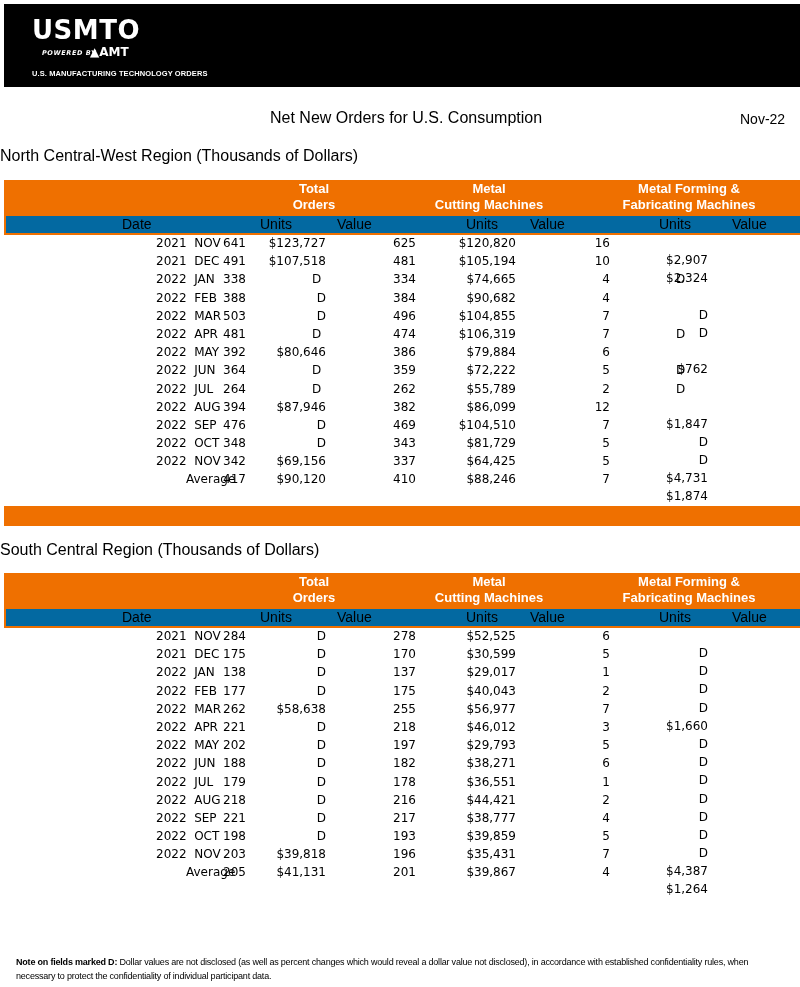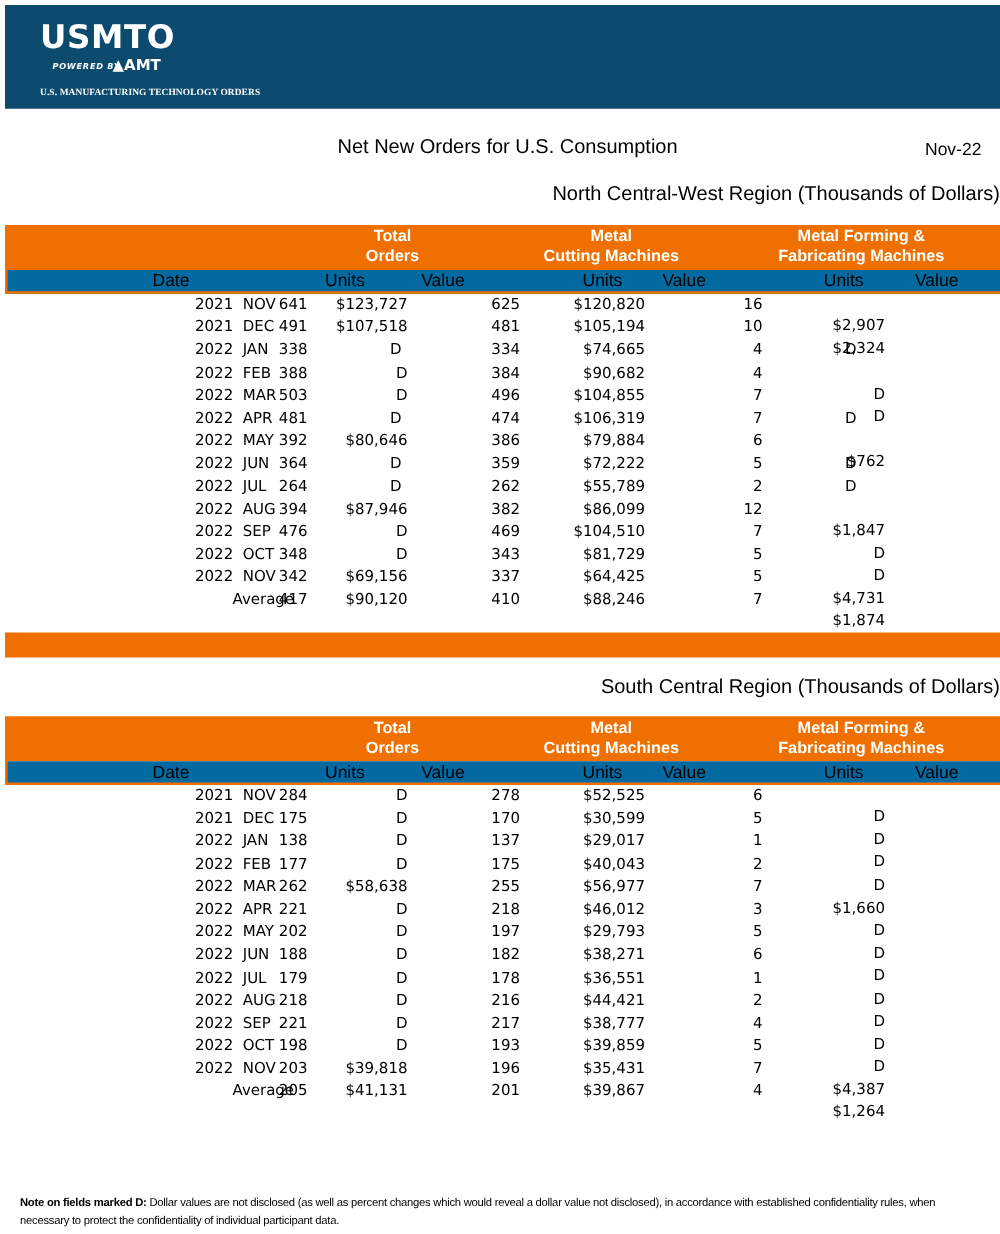--- a/index.html
+++ b/index.html
@@ -1,24 +1,24 @@
 <!DOCTYPE html>
 <html><head>
 <meta charset="utf-8">
 <style>
   html, body { margin: 0; padding: 0; }
   body { width: 800px; height: 987px; background: #ffffff; position: relative; overflow: hidden; font-family: "Liberation Sans", sans-serif; color: #000; }
-  .banner { position: absolute; left: 4px; top: 4px; width: 796px; height: 83px; background: #0c4a6e; }
+  .banner { position: absolute; left: 4px; top: 4px; width: 796px; height: 83px; background: #000000; }
   .logo { position: absolute; left: 28px; top: 11px; color: #fff; font-family: "DejaVu Sans", sans-serif; font-weight: bold; font-size: 26px; letter-spacing: 0.5px; line-height: 30px; }
   .powered { position: absolute; left: 38px; top: 45px; color: #fff; font-family: "DejaVu Sans", sans-serif; font-weight: bold; font-style: italic; font-size: 6.5px; letter-spacing: 0.6px; }
   .amt { position: absolute; left: 86px; top: 41px; color: #fff; font-family: "DejaVu Sans", sans-serif; font-weight: bold; font-size: 12px; }
-  .tagline { position: absolute; left: 28px; top: 65px; color: #fff; font-family: Liberation Serif, serif; font-weight: bold; font-size: 7.5px; letter-spacing: 0.1px; }
+  .tagline { position: absolute; left: 28px; top: 65px; color: #fff; font-family: Liberation Sans, sans-serif; font-weight: bold; font-size: 7.5px; letter-spacing: 0.1px; }
   .doc-title { position: absolute; left: 270px; top: 109px; font-size: 16px; }
   .doc-date { position: absolute; left: 740px; top: 111px; font-size: 14px; }
-  .region-title { position: absolute; width: 800px; text-align: right; font-size: 16px; }
+  .region-title { position: absolute; width: 800px; text-align: left; font-size: 16px; }
   .hdr { position: absolute; left: 4px; width: 796px; height: 36px; background: #ef7000; color: #fff; font-weight: bold; font-size: 13px; }
   .hdr .grp { position: absolute; top: 1px; text-align: center; line-height: 16px; }
   .subhdr { position: absolute; left: 4px; width: 792px; height: 17px; border: 2px solid #ef7000; border-top: none; background: #0369a1; font-size: 14px; padding-left: 21px; }
   .subhdr span { position: absolute; top: 0; line-height: 17px; }
   .rows { position: absolute; left: 0; width: 738px; }
   .row { position: relative; height: 18.2px; font-family: "DejaVu Sans", sans-serif; font-size: 12px; line-height: 18.2px; }
   .row span { position: absolute; top: 0; white-space: pre; }
   .c-date { left: 156px; }
   .c-date.avg { left: 186px; }
   .c-tu { right: 492px; }

